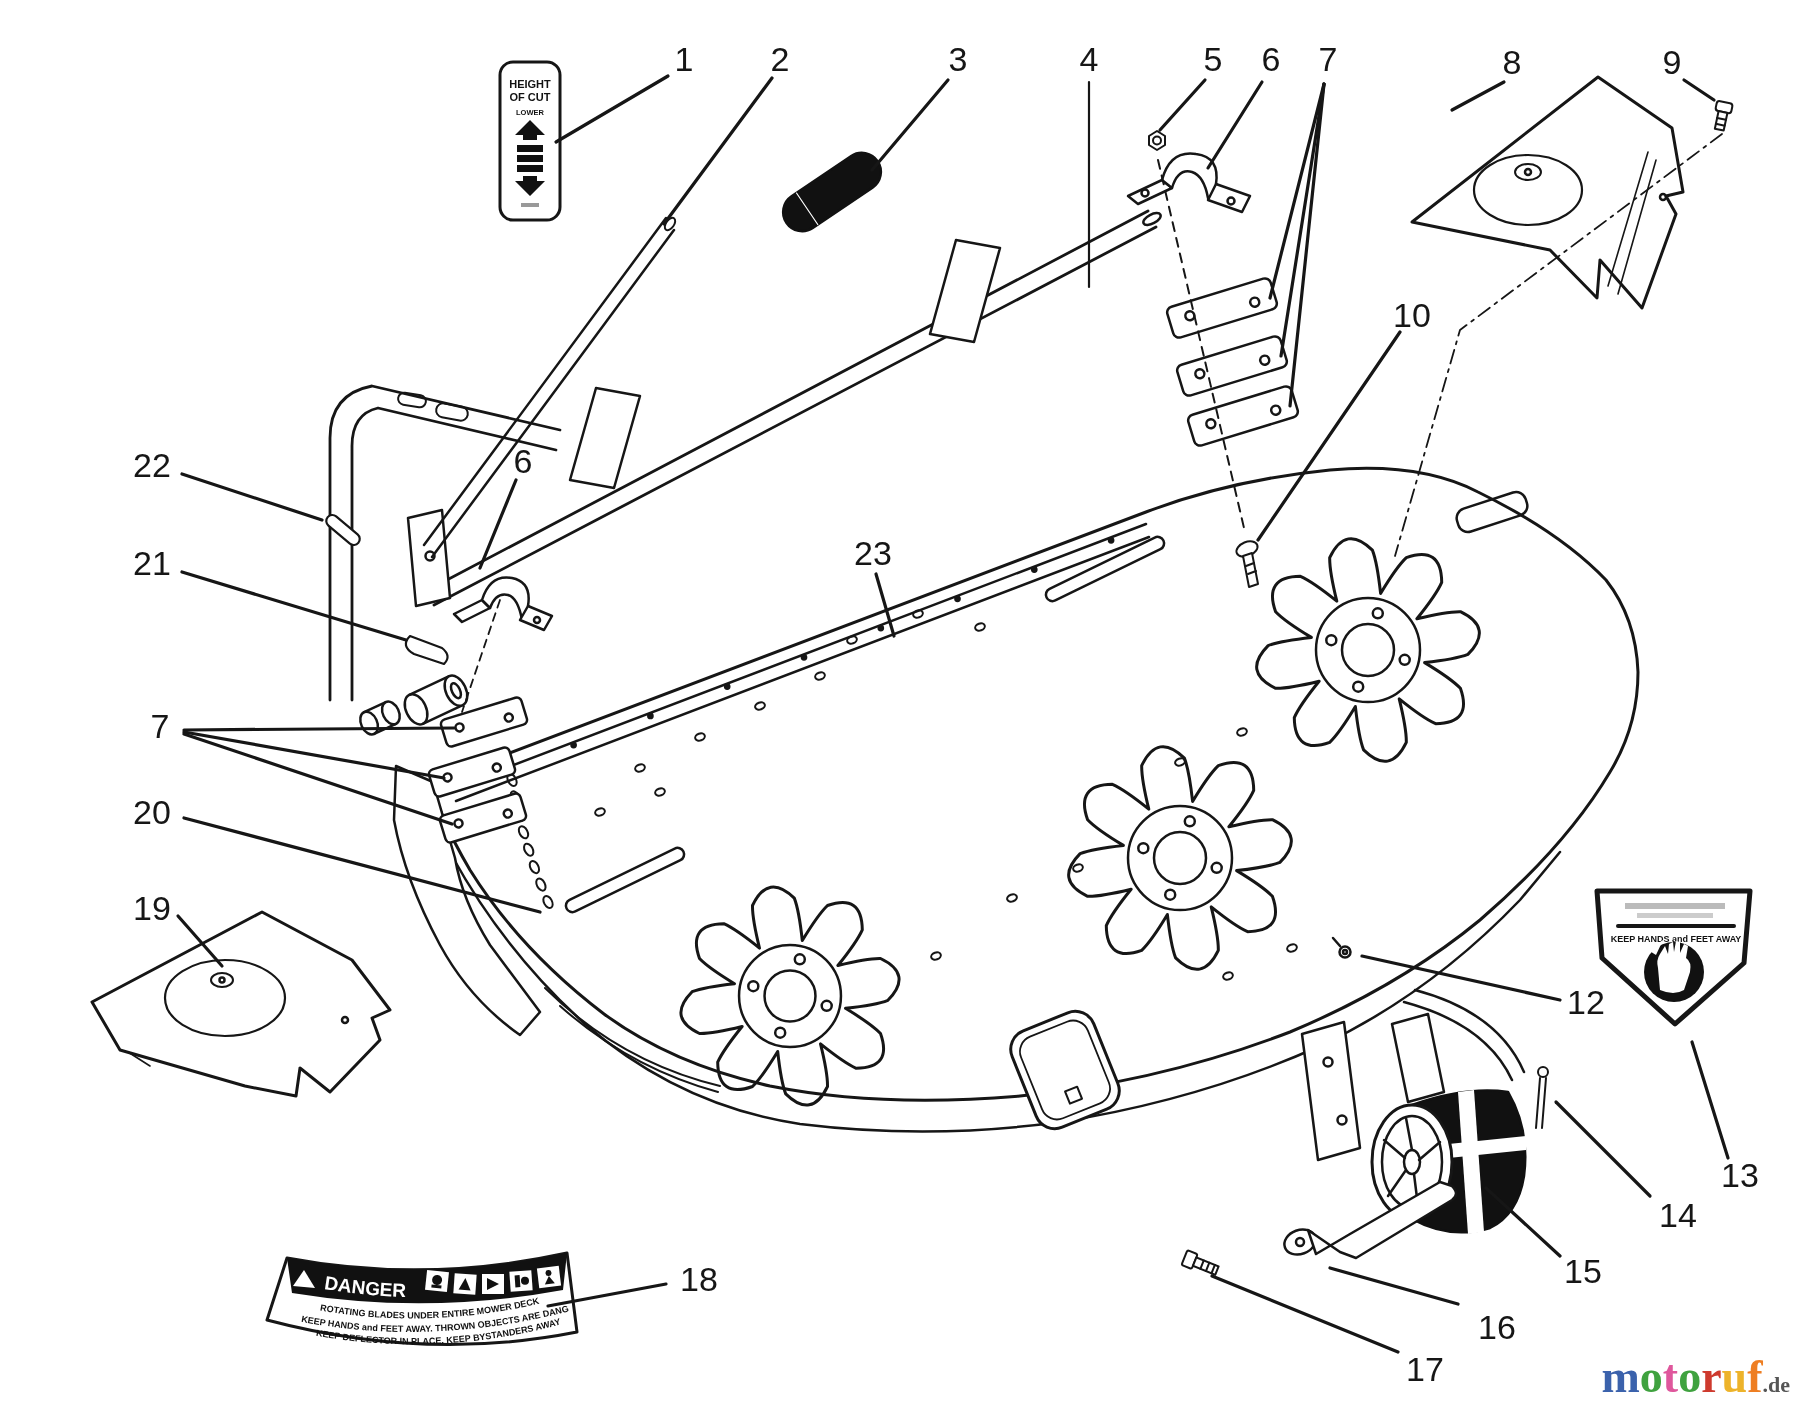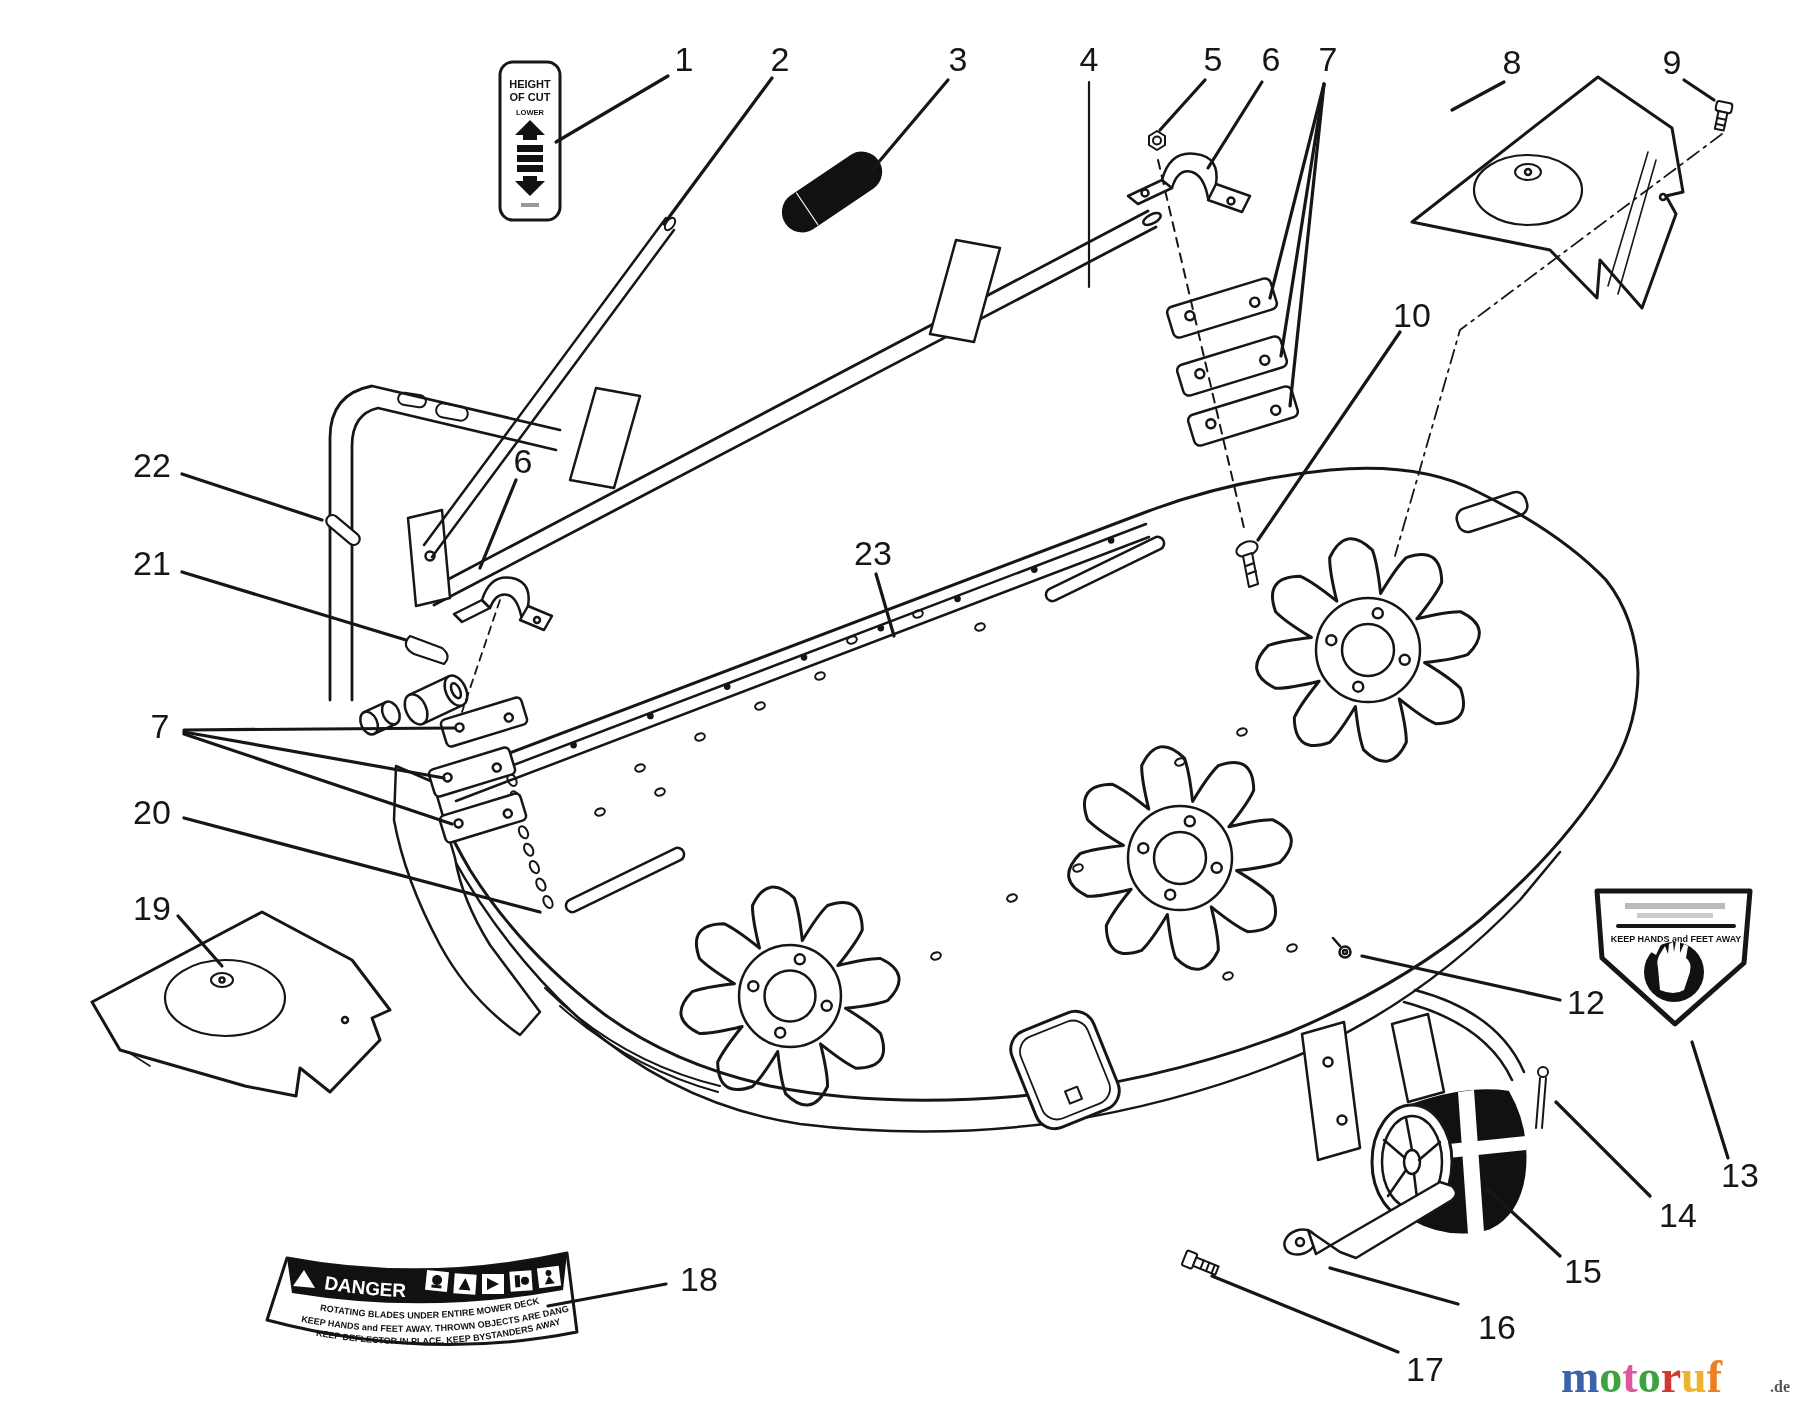--- a/index.html
+++ b/index.html
@@ -3,21 +3,21 @@
 <meta charset="utf-8">
 <style>
   html,body{margin:0;padding:0;background:#ffffff;}
   .stage{position:relative;width:1800px;height:1404px;background:#fff;overflow:hidden;
          font-family:"Liberation Sans",sans-serif;}
   svg{position:absolute;left:0;top:0;}
   .callout{font-family:"Liberation Sans",sans-serif;font-size:34px;fill:#161616;}
   .decal-txt{font-family:"Liberation Sans",sans-serif;font-weight:bold;fill:#111;}
   .logo{position:absolute;right:10px;bottom:4px;font-family:"Liberation Serif",serif;
         font-weight:bold;font-size:46px;letter-spacing:0px;line-height:1;}
-  .logo .suffix{font-size:16px;color:#555;font-weight:bold;margin-left:48px;}
+  .logo .suffix{font-size:22px;color:#555;font-weight:bold;}
 </style>
 </head>
 <body>
 
 <div class="stage">
 <svg width="1800" height="1404" viewBox="0 0 1800 1404" stroke="#161616" fill="none" stroke-width="2.5" stroke-linecap="round" stroke-linejoin="round">
 
   <g>
     <path fill="#ffffff" stroke-width="3" d="M433,782 L1146,512 Q1230,480 1330,470 Q1420,462 1478,492 Q1560,532 1606,580 Q1636,618 1638,672 Q1638,726 1610,772 Q1566,846 1480,920 Q1400,986 1290,1032 Q1160,1082 1020,1096 Q880,1108 770,1086 Q672,1064 604,1014 Q520,950 470,870 Q436,812 433,782 Z"></path>
 

